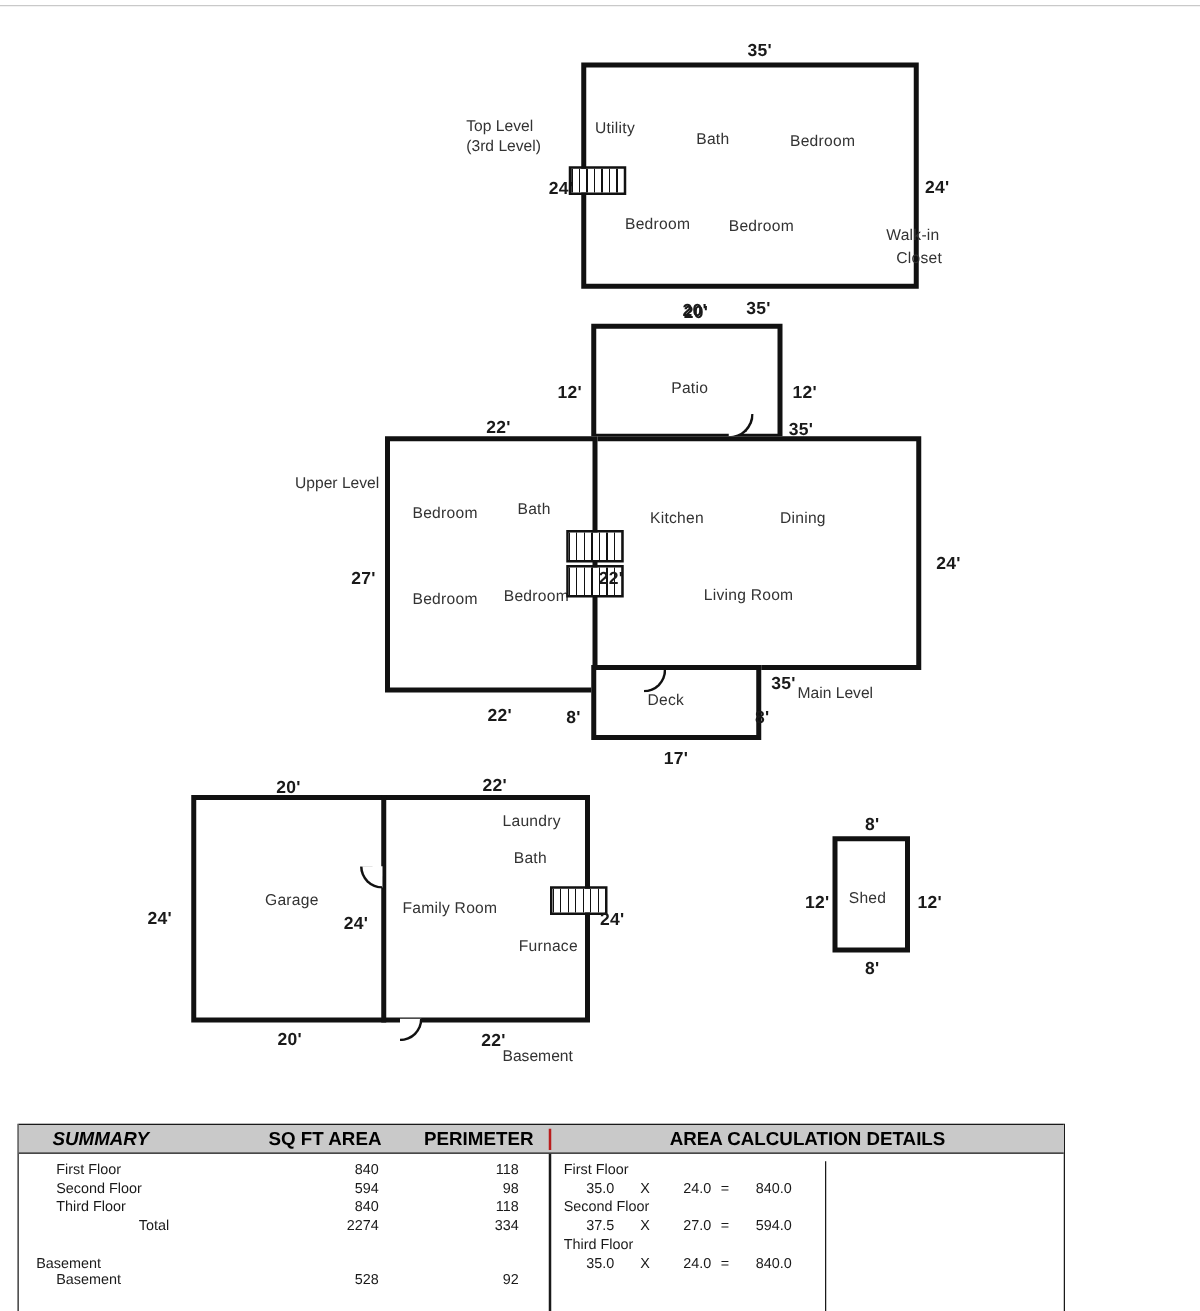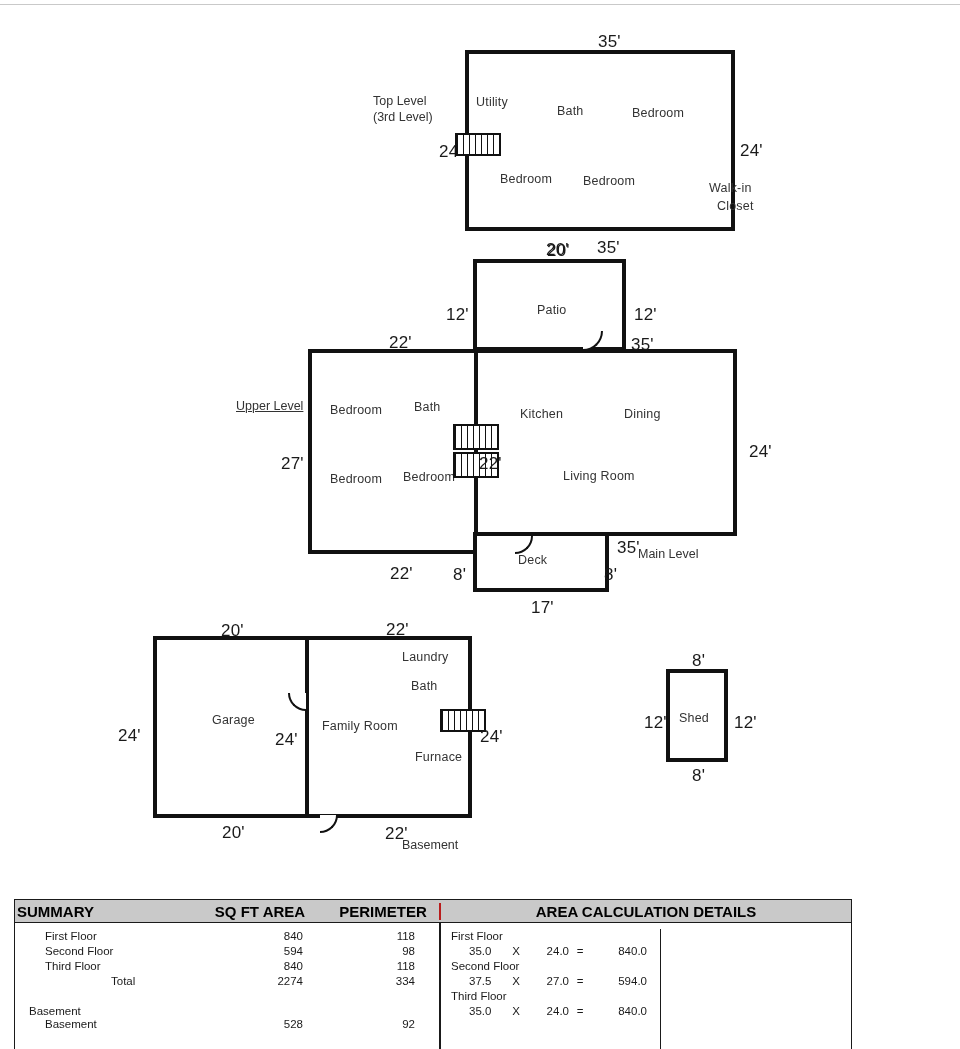--- a/index.html
+++ b/index.html
@@ -43,22 +43,22 @@
   }
   .rlabel {
     position: absolute;
     font-size: 12.5px;
     color: #333333;
     white-space: nowrap;
     letter-spacing: .2px;
   }
   .dim {
     position: absolute;
-    font-size: 17px;
-    font-weight: normal;
+    font-size: 14px;
+    font-weight: bold;
     color: #1a1a1a;
     white-space: nowrap;
     letter-spacing: .2px;
   }
   .plantitle {
     position: absolute;
     font-size: 12.5px;
     color: #333333;
     white-space: nowrap;
     line-height: 16px;
@@ -102,21 +102,21 @@
     display: flex;
     background: #c9c9c9;
     border-top: 1px solid #1a1a1a;
     border-bottom: 1px solid #1a1a1a;
     height: 22px;
     align-items: center;
     font-weight: bold;
     font-size: 15px;
     color: #000000;
   }
-  .th-summary  { width: 178px; padding-left: 2px; box-sizing: border-box; }
+  .th-summary  { width: 178px; padding-left: 27px; box-sizing: border-box; font-style: italic; }
   .th-area     { width: 134px; text-align: center; }
   .th-perim    { width: 112px; text-align: center; }
   .th-details  { flex: 1; text-align: center; border-left: 2px solid #b91c1c; }
 
   .tbody {
     display: flex;
     min-height: 128px;
   }
   .left-pane {
     width: 424px;
@@ -154,21 +154,21 @@
     font-size: 11.5px;
     color: #1a1a1a;
     line-height: 15px;
     display: flex;
     padding-left: 18px;
   }
   .drow .w  { width: 34px; text-align: left; }
   .drow .x  { width: 26px; text-align: center; }
   .drow .h  { width: 40px; text-align: right; }
   .drow .eq { width: 22px; text-align: center; }
-  .drow .r  { width: 56px; text-align: right; }
+  .drow .r  { width: 56px; text-align: center; }
 </style>
 </head>
 <body>
 
 <div id="page">
 
   <div class="toprule"></div>
 
   <div>
     <div class="room" style="left:465px; top:50px; width:270px; height:181px;"></div>
@@ -213,21 +213,21 @@
 
     <div class="dim" style="left:631px; top:335px;">35'</div>
     <div class="dim" style="left:749px; top:442px;">24'</div>
     <div class="dim" style="left:617px; top:538px;">35'</div>
     <div class="plantitle" style="left:638px; top:546px;">Main Level</div>
   </div>
 
   <div>
     <div class="room" style="left:308px; top:349px; width:170px; height:205px;"></div>
 
-    <div class="plantitle" style="left:236px; top:398px;text-decoration:underline;">Upper Level</div>
+    <div class="plantitle" style="left:236px; top:378px;">Upper Level</div>
 
     <div class="rlabel" style="left:330px; top:403px;">Bedroom</div>
     <div class="rlabel" style="left:414px; top:400px;">Bath</div>
     <div class="rlabel" style="left:330px; top:472px;">Bedroom</div>
     <div class="rlabel" style="left:403px; top:470px;">Bedroom</div>
 
     <div class="dim" style="left:389px; top:333px;">22'</div>
     <div class="dim" style="left:281px; top:454px;text-align:center;">27'</div>
     <div class="dim" style="left:390px; top:564px;">22'</div>
 

